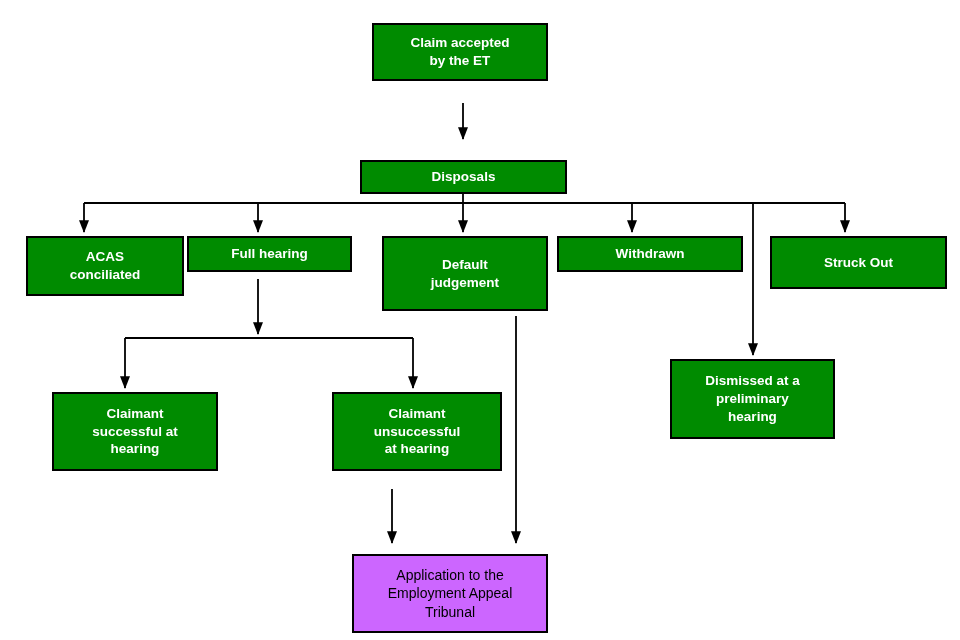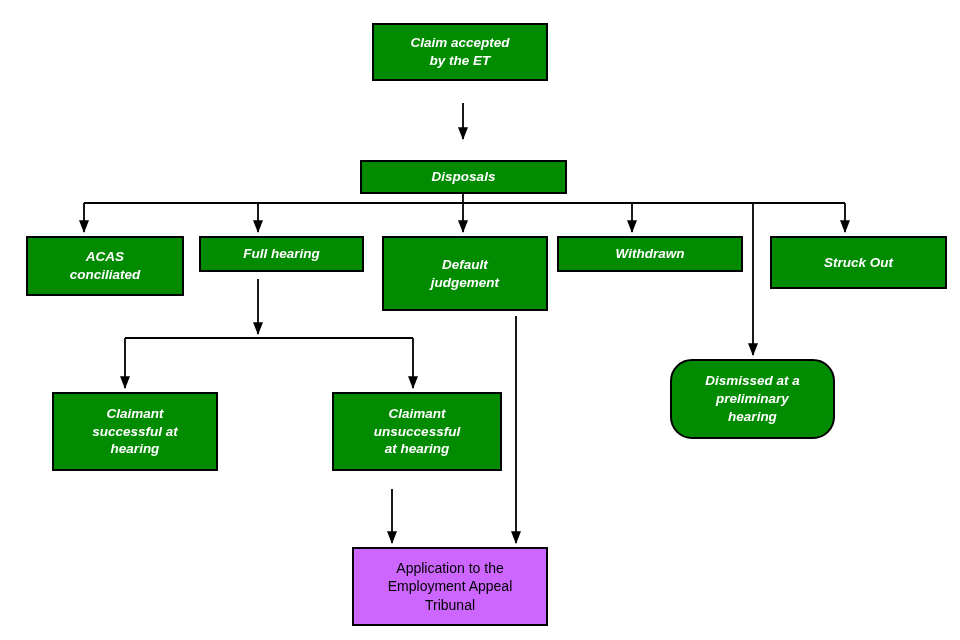--- a/index.html
+++ b/index.html
@@ -32,39 +32,39 @@
     text-align: center;
     white-space: pre-line;
     border: 2px solid var(--border, #000000);
     font-size: 13.5px;
     font-weight: bold;
     line-height: 1.32;
   }
   .node.green {
     background: var(--node-green, #008b00);
     color: var(--text-on-green, #ffffff);
-    font-style: italic;
   }
   .node.purple {
     background: var(--node-purple, #cc66ff);
     color: var(--text-on-purple, #000000);
     font-weight: normal;
     font-size: 14px;
+    margin-top: 7px;
   }
   
   #n-claim        { left: 372px; top:  23px; width: 176px; height: 58px; }
   #n-disposals    { left: 360px; top: 143px; width: 207px; height: 34px; margin-top: 17px; }
   #n-acas         { left:  10px; top: 236px; width: 158px; height: 60px; margin-left: 16px; }
-  #n-full         { left: 187px; top: 236px; width: 165px; height: 36px; margin-left: 12px; }
+  #n-full         { left: 187px; top: 236px; width: 165px; height: 36px; }
   #n-default      { left: 382px; top: 236px; width: 166px; height: 75px; }
   #n-withdrawn    { left: 557px; top: 236px; width: 186px; height: 36px; }
   #n-struck       { left: 770px; top: 236px; width: 177px; height: 53px; }
   #n-successful   { left:  52px; top: 392px; width: 166px; height: 79px; }
   #n-unsuccessful { left: 332px; top: 392px; width: 170px; height: 79px; }
-  #n-dismissed    { left: 670px; top: 359px; width: 165px; height: 80px; border-radius: 22px; }
+  #n-dismissed    { left: 670px; top: 359px; width: 165px; height: 80px; }
   #n-eat          { left: 352px; top: 547px; width: 196px; height: 79px; }
 </style>
 </head>
 <body>
 
 <div class="canvas">
 
   <svg class="edges" width="960" height="640" viewBox="0 0 960 640" stroke="#000000" stroke-width="1.8" fill="none">
     <defs>
       <marker id="arrow" viewBox="0 0 14 11" refX="13" refY="5.5" markerWidth="13" markerHeight="10" orient="auto" markerUnits="userSpaceOnUse">

